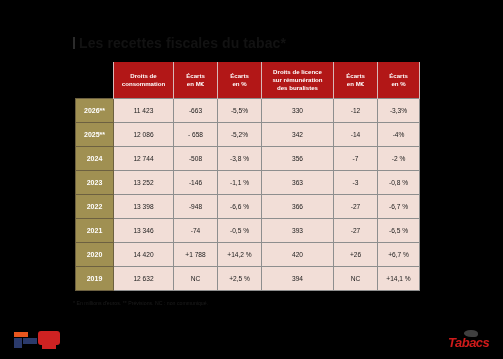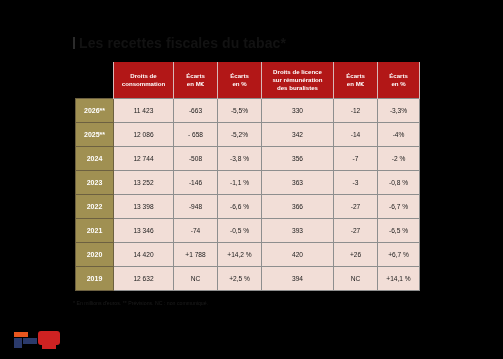--- a/index.html
+++ b/index.html
@@ -294,14 +294,18 @@
   <div class="footnote">* En millions d'euros. ** Prévisions. NC : non communiqué.</div>
 
   <div class="logo-left">
     <div class="blk org" style="left:0;top:2px;width:14px;height:5px;"></div>
     <div class="blk" style="left:0;top:8px;width:8px;height:10px;"></div>
     <div class="blk" style="left:9px;top:8px;width:14px;height:6px;"></div>
     <div class="blk red" style="left:24px;top:1px;width:22px;height:14px;border-radius:3px;"></div>
     <div class="blk red" style="left:28px;top:15px;width:14px;height:4px;"></div>
   </div>
 
+  <div class="logo-right">
+    <div class="smoke"></div>
+    <div class="word">Tabacs</div>
+  </div>
 
 </div>
 
 </body></html>

